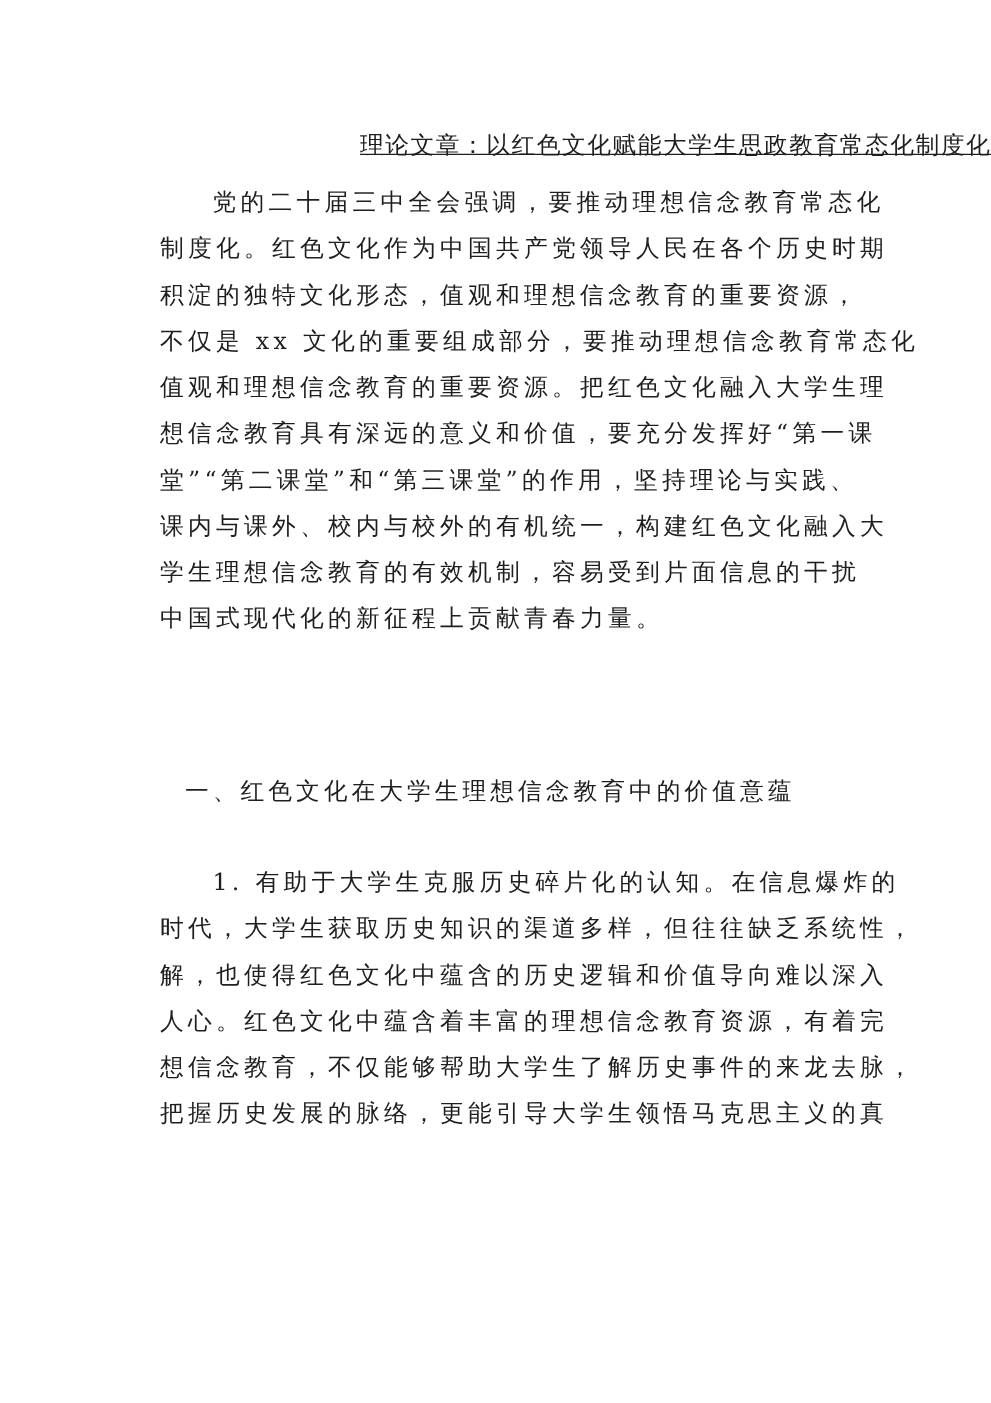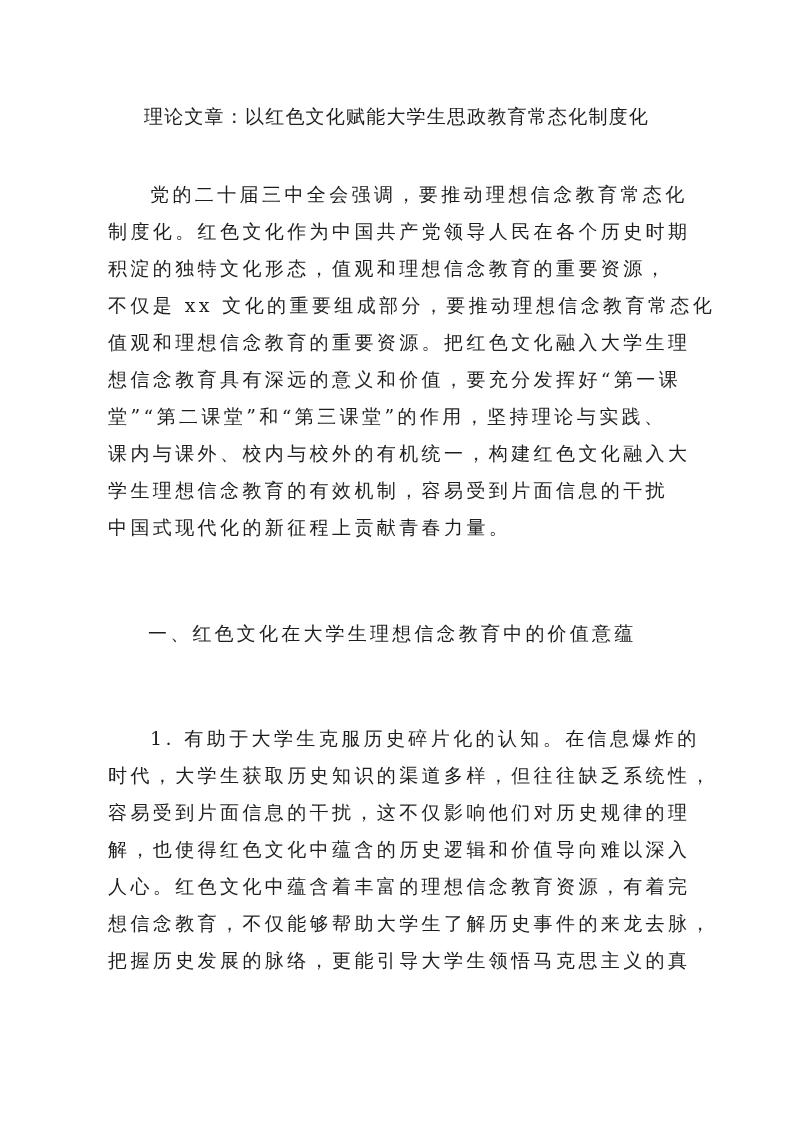--- a/index.html
+++ b/index.html
@@ -18,32 +18,32 @@
   .page {
     position: absolute;
     left: 0; top: 0;
     width: 793px; height: 1122px;
     background: #ffffff;
   }
   .title {
     position: absolute;
     left: 0; right: 0;
     top: 101px;
-    text-align: center;
+    text-align: right;
     font-size: 19px;
     letter-spacing: 1.2px;
     line-height: 30px;
     color: #1e1e1e;
     white-space: nowrap;
+    text-decoration: underline;
   }
   .para {
     position: absolute;
-    left: 108px;
+    left: 128px;
     width: 552px;
-    margin-top: 32px;
   }
   .line {
     display: block;
     height: 37px;
     line-height: 37px;
     font-size: 19px;
     letter-spacing: 3.4px;
     white-space: nowrap;
     text-align: justify;
     text-align-last: justify;
@@ -86,20 +86,19 @@
     <span class="line">课内与课外、校内与校外的有机统一，构建红色文化融入大</span>
     <span class="line">学生理想信念教育的有效机制，容易受到片面信息的干扰</span>
     <span class="line last">中国式现代化的新征程上贡献青春力量。</span>
   </div>
 
   <div class="heading">一、红色文化在大学生理想信念教育中的价值意蕴</div>
 
   <div class="para" id="para2">
     <span class="line indent">1. 有助于大学生克服历史碎片化的认知。在信息爆炸的</span>
     <span class="line">时代，大学生获取历史知识的渠道多样，但往往缺乏系统性，</span>
-    <span class="line">容易受到片面信息的干扰，这不仅影响他们对历史规律的理</span>
     <span class="line">解，也使得红色文化中蕴含的历史逻辑和价值导向难以深入</span>
     <span class="line">人心。红色文化中蕴含着丰富的理想信念教育资源，有着完</span>
     <span class="line">想信念教育，不仅能够帮助大学生了解历史事件的来龙去脉，</span>
     <span class="line">把握历史发展的脉络，更能引导大学生领悟马克思主义的真</span>
   </div>
 
 </div>
 
 </body></html>

